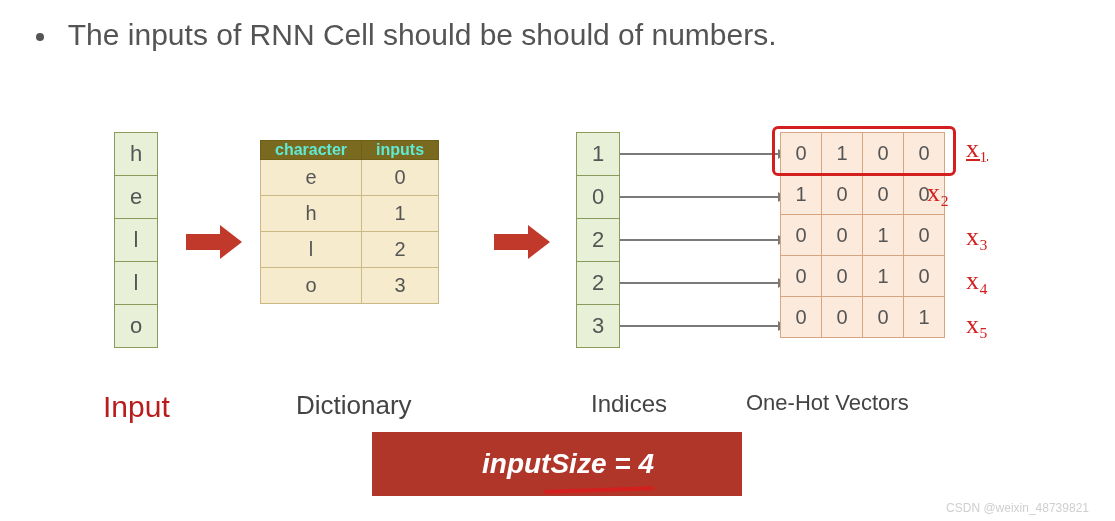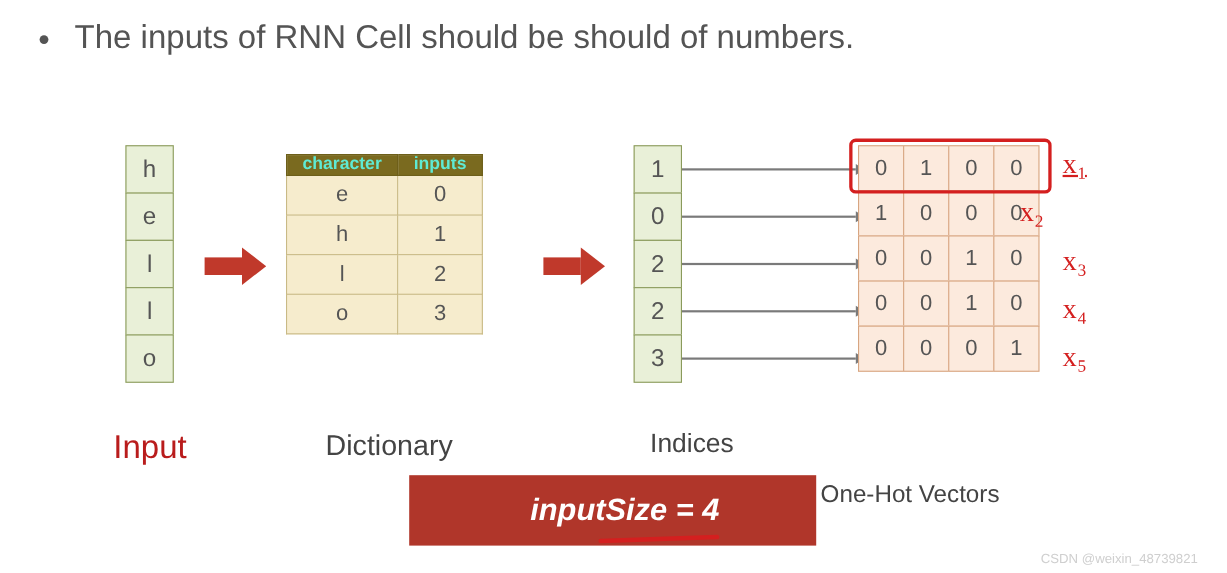--- a/index.html
+++ b/index.html
@@ -131,21 +131,21 @@
   }
   .oh-row { display: flex; }
   .oh-cell {
     width: 42px; height: 42px;
     border: 1px solid #d7a581;
     background: #fceadd;
     display: flex; align-items: center; justify-content: center;
     font-size: 20px; color: #555;
     margin-right: -1px; margin-bottom: -1px;
   }
-  .oh-label { position: absolute; top: 390px; left: 746px; font-size: 22px; color: #444; margin-top: 46px; }
+  .oh-label { position: absolute; top: 390px; left: 746px; font-size: 22px; color: #444; }
 
   
   .conn-wrap { position: absolute; top: 132px; left: 620px; width: 160px; height: 220px; }
   .conn { position: absolute; height: 2px; background: #7a7a7a; }
   .conn .ahead {
     position: absolute; right: -8px; top: -4px;
     width: 0; height: 0;
     border-top: 5px solid transparent;
     border-bottom: 5px solid transparent;
     border-left: 8px solid #7a7a7a;

